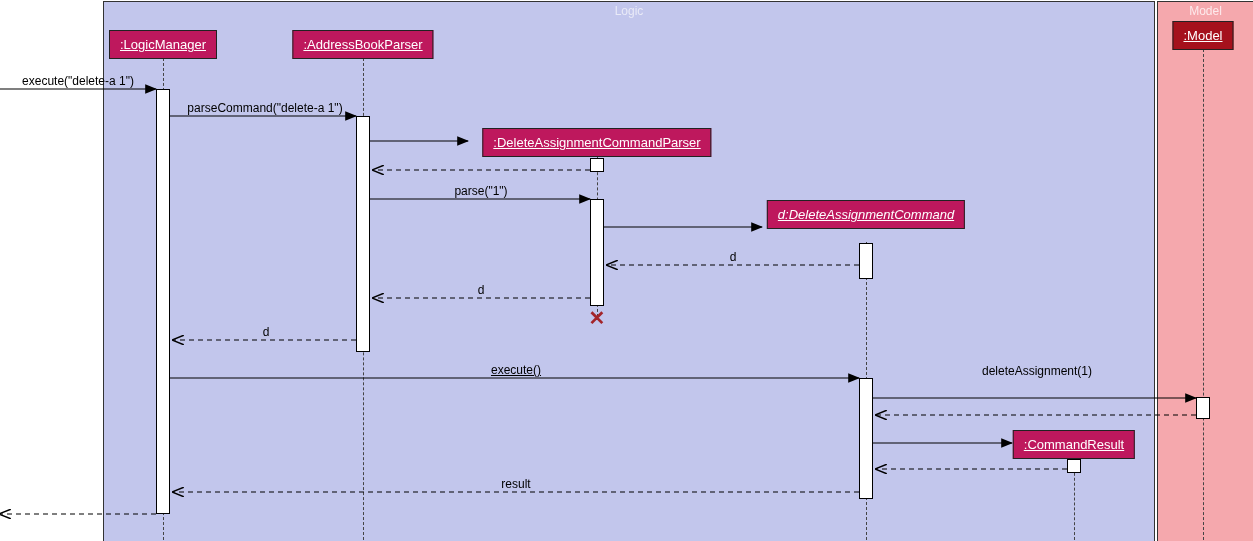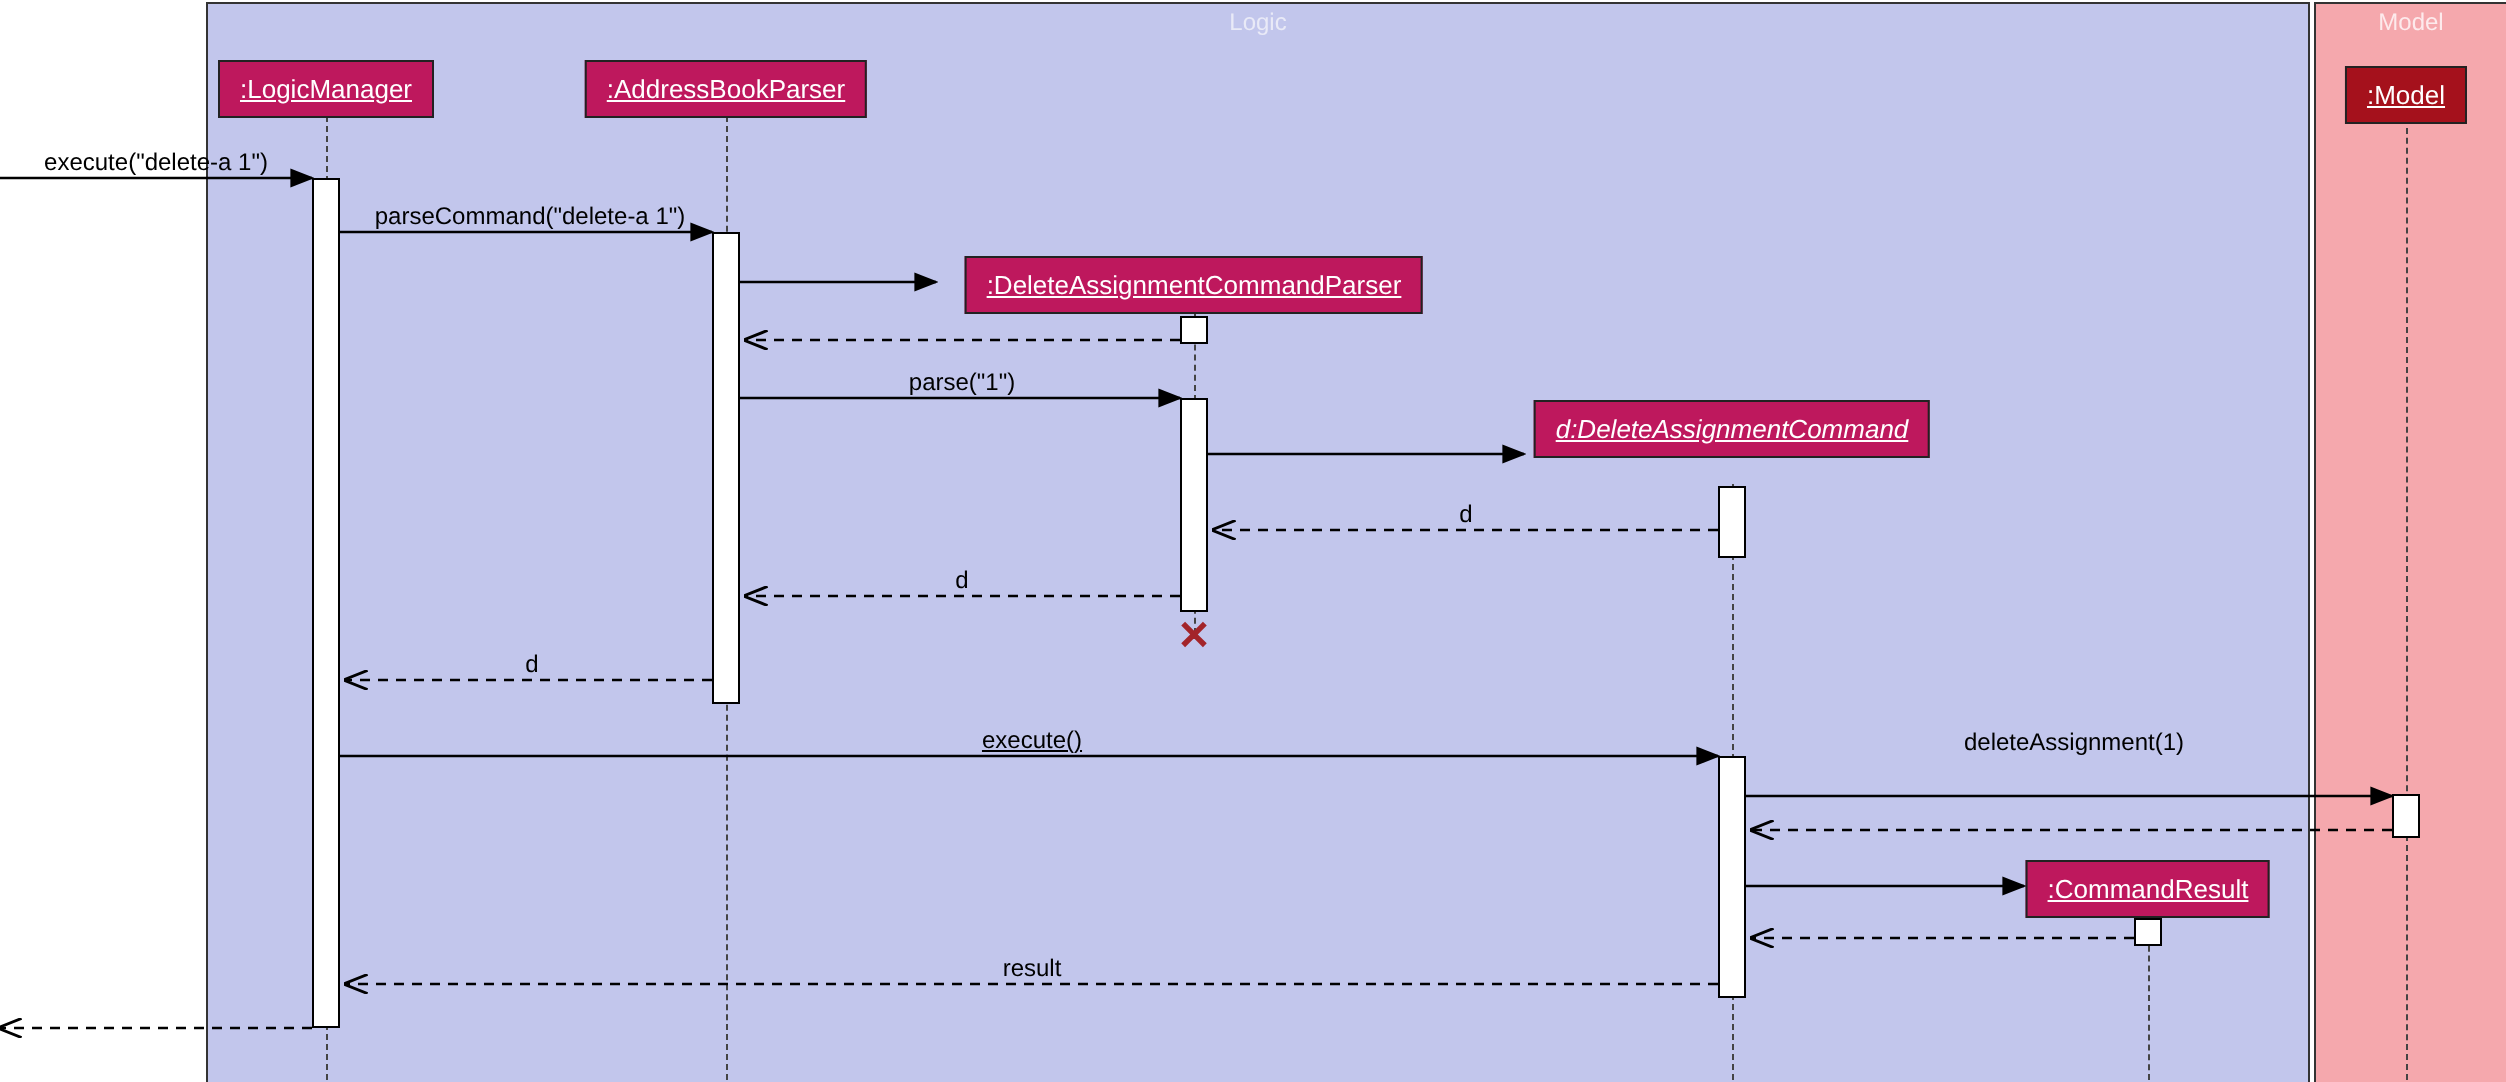--- a/index.html
+++ b/index.html
@@ -106,21 +106,21 @@
 </div>
 <div class="frame frame-model">
   <span class="frame-label">Model</span>
 </div>
 
 <div class="participant" style="left:163px; top:30px;">:LogicManager</div>
 <div class="participant" style="left:363px; top:30px;">:AddressBookParser</div>
 <div class="participant" style="left:597px; top:128px;">:DeleteAssignmentCommandParser</div>
 <div class="participant" style="left:866px; top:200px;font-style:italic;">d:DeleteAssignmentCommand</div>
 <div class="participant" style="left:1074px; top:430px;">:CommandResult</div>
-<div class="participant model" style="left:1203px; top:21px;margin-top:12px;">:Model</div>
+<div class="participant model" style="left:1203px; top:21px;">:Model</div>
 
 <div class="lifeline" style="left:163px; top:58px; height:482px;"></div>
 <div class="lifeline" style="left:363px; top:58px; height:482px;"></div>
 <div class="lifeline" style="left:597px; top:157px; height:160px;"></div>
 <div class="lifeline" style="left:866px; top:242px; height:298px;"></div>
 <div class="lifeline" style="left:1074px; top:458px; height:82px;"></div>
 <div class="lifeline" style="left:1203px; top:49px; height:491px;"></div>
 
 <div class="activation" style="left:163px; top:89px; height:423px;"></div>
 <div class="activation" style="left:363px; top:116px; height:234px;"></div>

